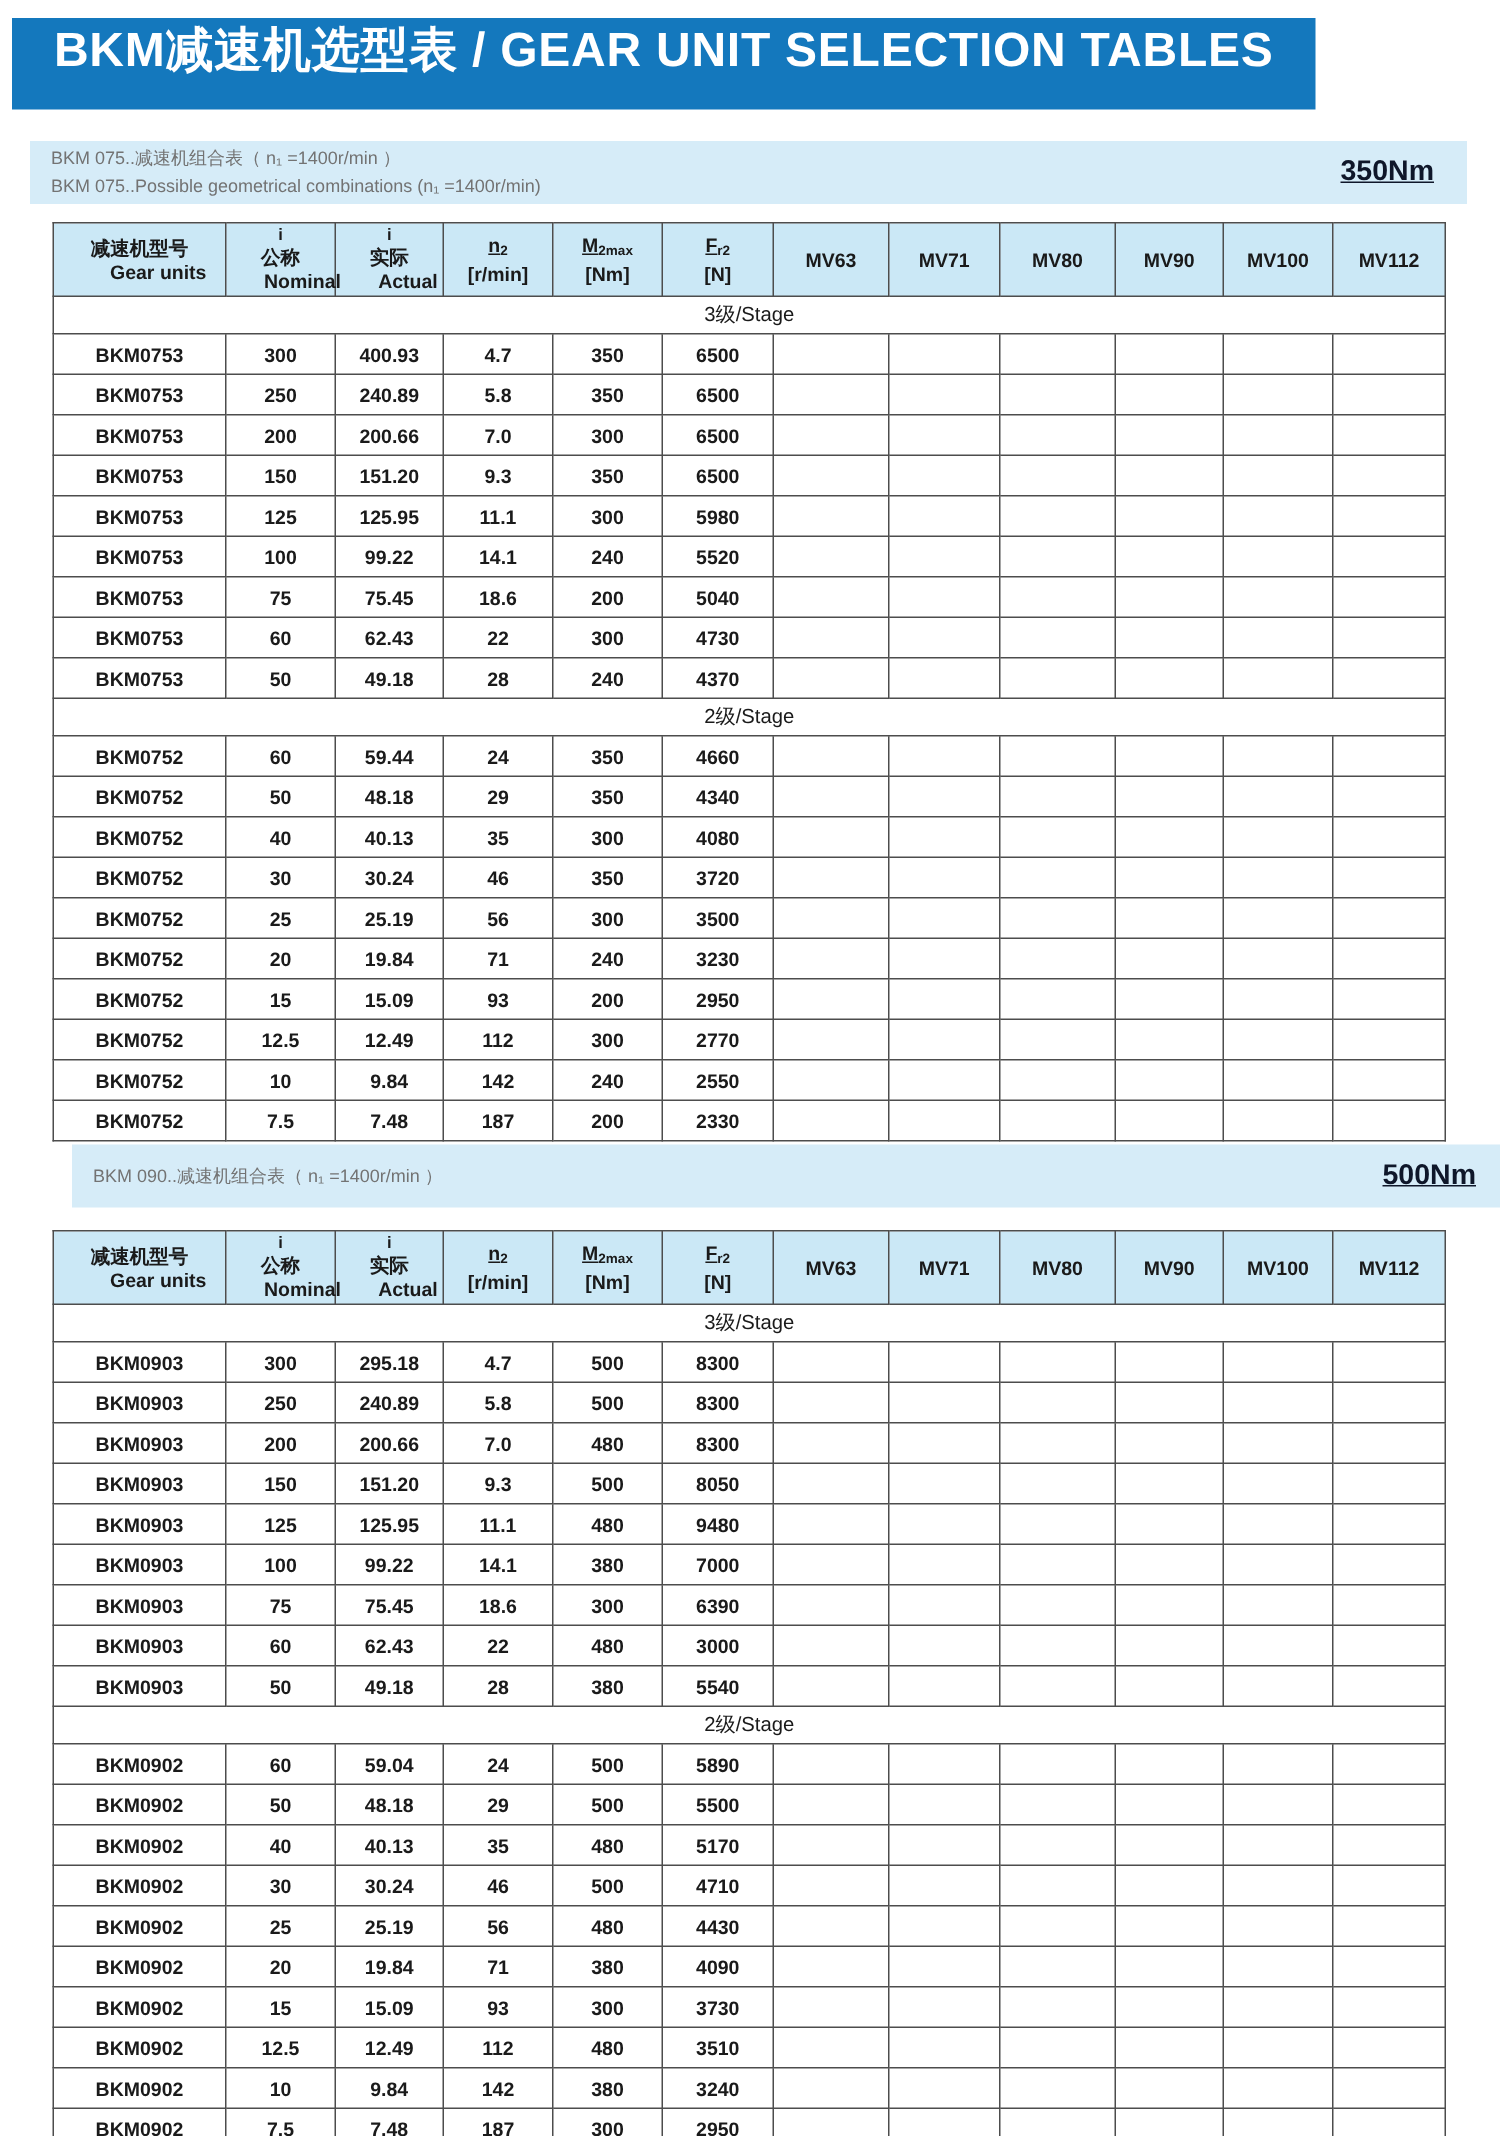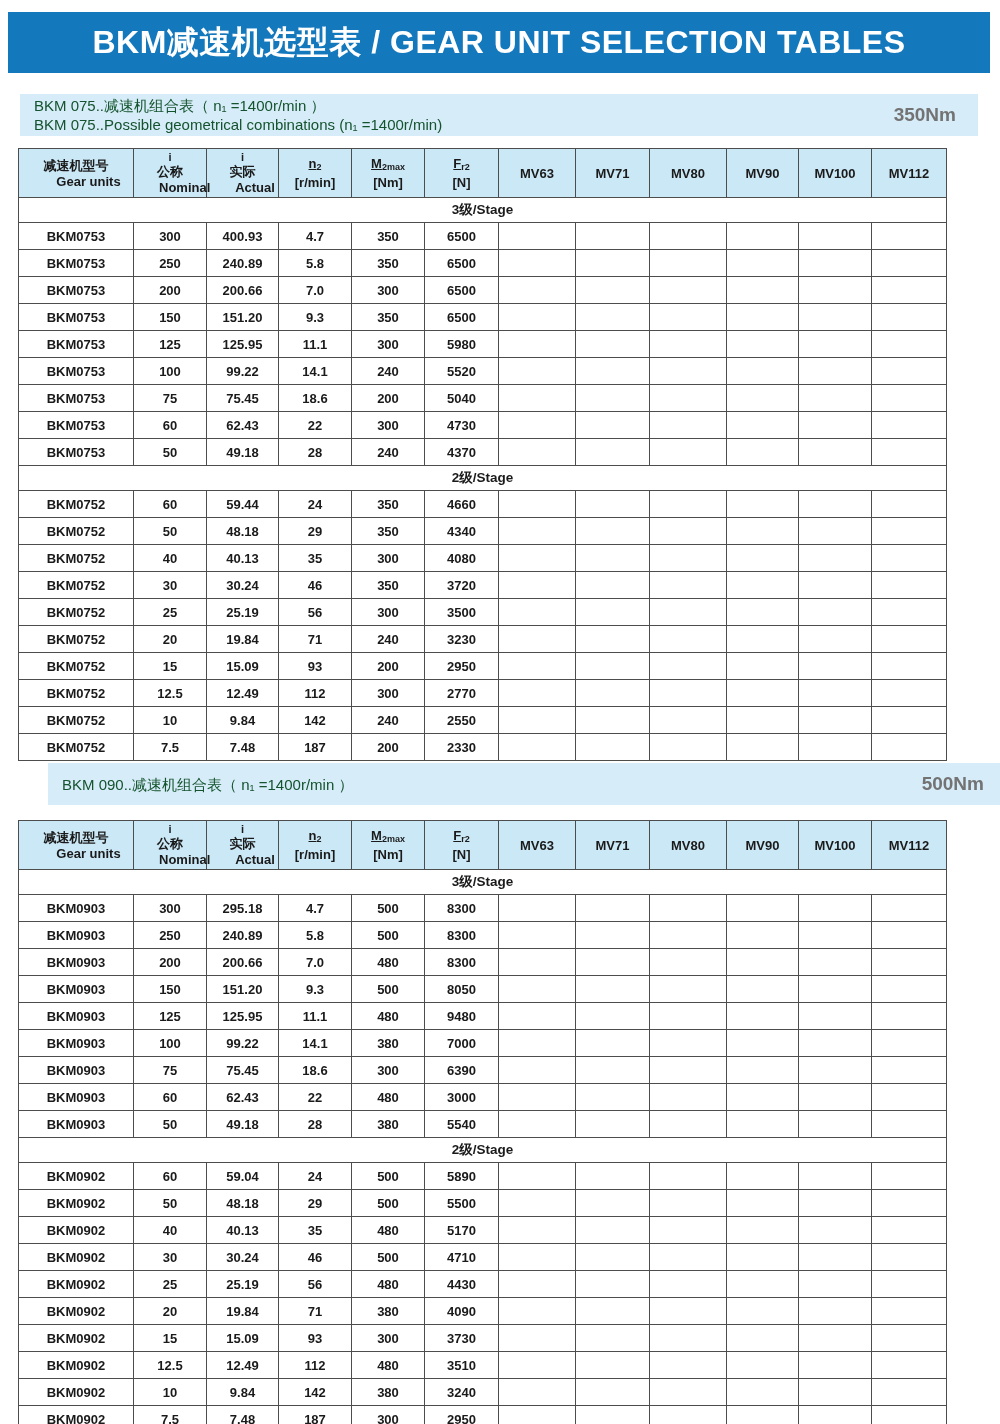--- a/index.html
+++ b/index.html
@@ -11,53 +11,53 @@
     --ink:#1a1a1a;
   }
   html,body{margin:0;padding:0;}
   body{
     width:1000px;height:1424px;position:relative;overflow:hidden;
     background:#ffffff;
     font-family:"Liberation Sans","DejaVu Sans",sans-serif;
     color:var(--ink);
   }
   .banner{
-    position:absolute;left:8px;top:12px;width:982px;height:61px;
+    position:absolute;left:8px;top:12px;width:869px;height:61px;
     background:var(--banner-blue);
-    display:flex;align-items:center;justify-content:center;
+    display:flex;align-items:flex-start;justify-content:center;
   }
   .banner span{
     color:#ffffff;font-weight:bold;font-size:32px;letter-spacing:0.5px;white-space:nowrap;
   }
   .section{
     position:absolute;left:20px;width:958px;height:42px;
     background:var(--strip-blue);
     box-sizing:border-box;padding:2px 22px 2px 14px;
     display:flex;align-items:center;justify-content:space-between;
   }
-  .sec-titles{font-size:15px;line-height:19px;color:#14532d;}
-  .torque{font-size:19px;font-weight:bold;color:#737373;white-space:nowrap;}
+  .sec-titles{font-size:12px;line-height:19px;color:#737373;}
+  .torque{font-size:19px;font-weight:bold;color:#0f172a;white-space:nowrap;text-decoration:underline;}
   table.sel{
-    position:absolute;left:18px;width:928px;
+    position:absolute;left:35px;width:928px;
     border-collapse:collapse;table-layout:fixed;
     font-size:13px;font-weight:bold;color:var(--ink);border-radius:21px;
   }
   table.sel th,table.sel td{
     border:1px solid var(--border);
     text-align:center;vertical-align:middle;padding:0;
     background:#ffffff;
   }
   tr.hdr th{background:var(--header-blue);height:48px;font-weight:bold;}
   .h-i{font-size:11px;line-height:13px;}
   .h-zh{font-size:13px;line-height:16px;}
   .h-en{font-size:13px;line-height:15px;padding-left:25px;}
   .h-sym{font-size:13px;line-height:16px;text-decoration:underline;}
   .h-unit{font-size:13px;line-height:15px;}
   .sb{font-size:9px;vertical-align:-2px;letter-spacing:0;}
-  tr.stage td{height:24px;font-size:13.5px;font-weight:bold;}
+  tr.stage td{height:24px;font-size:13.5px;font-weight:normal;}
   tr.data td{height:26px;}
   td.shaded{background:var(--shaded);}
 </style>
 </head>
 <body>
 
 <div class="banner">
   <span>BKM减速机选型表 / GEAR UNIT SELECTION TABLES</span>
 </div>
 

